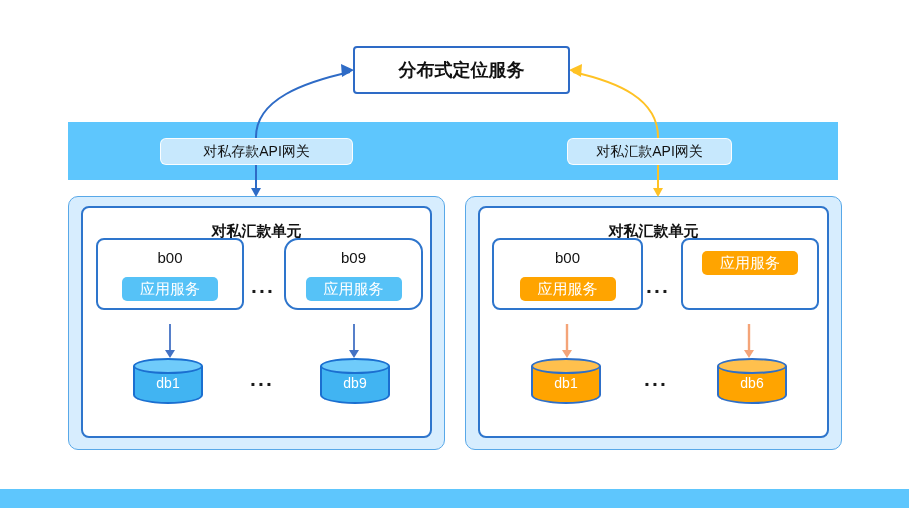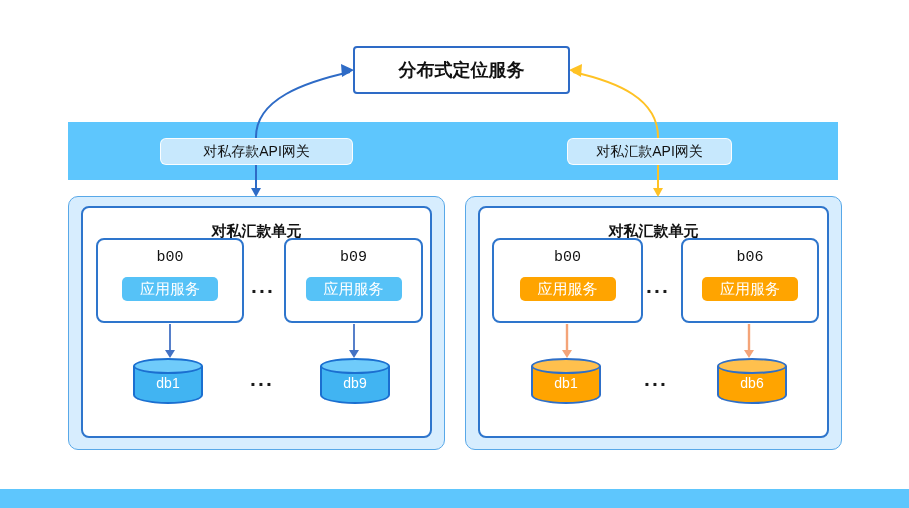--- a/index.html
+++ b/index.html
@@ -33,22 +33,22 @@
   }
   .unit-left{left:68px;}
   .unit-right{left:465px;}
   .unit-inner{
     position:absolute;left:12px;top:9px;right:12px;bottom:11px;background:#ffffff;
     border:2px solid #2E75CC;border-radius:8px;box-sizing:border-box;
   }
   .unit-title{position:absolute;left:0;top:14px;width:100%;text-align:center;font-size:15px;font-weight:600;z-index:2;}
   
   .bnode{
-    position:absolute;top:238px;height:85px;background:#fff;border:2px solid #2E75CC;
-    border-radius:8px;z-index:2;box-sizing:border-box;text-align:center;font-family:Liberation Mono, monospace;
+    position:absolute;top:238px;height:72px;background:#fff;border:2px solid #2E75CC;
+    border-radius:8px;z-index:2;box-sizing:border-box;text-align:center;
   }
   .bnode .bname{margin-top:9px;font-size:15px;}
   .pill{
     margin:11px auto 0;width:96px;height:24px;border-radius:5px;color:#fff;font-size:15px;
     display:flex;align-items:center;justify-content:center;
   }
   .pill-blue{background:#56C2F7;}
   .pill-orange{background:#FFA400;}
   
   .dots{
@@ -116,31 +116,30 @@
   <div class="unit unit-right">
     <div class="unit-inner">
       <div class="unit-title">对私汇款单元</div>
     </div>
   </div>
 
   <div class="bnode" style="left:96px;width:148px;">
     <div class="bname">b00</div>
     <div class="pill pill-blue">应用服务</div>
   </div>
-  <div class="bnode" style="left:284px;width:139px;">
+  <div class="bnode" style="left:284px;width:139px;border-radius:14px;">
     <div class="bname">b09</div>
     <div class="pill pill-blue">应用服务</div>
   </div>
 
   <div class="bnode" style="left:492px;width:151px;">
     <div class="bname">b00</div>
     <div class="pill pill-orange">应用服务</div>
   </div>
   <div class="bnode" style="left:681px;width:138px;">
-    <div class="bname">b06</div>
     <div class="pill pill-orange">应用服务</div>
   </div>
 
   <span class="dots" style="left:263px;top:291px;">···</span>
   <span class="dots" style="left:262px;top:384px;">···</span>
   <span class="dots" style="left:658px;top:291px;">···</span>
   <span class="dots" style="left:656px;top:384px;">···</span>
 
   <div class="cyl cyl-blue" style="left:133px;top:358px;">
     <div class="cyl-body"></div>

